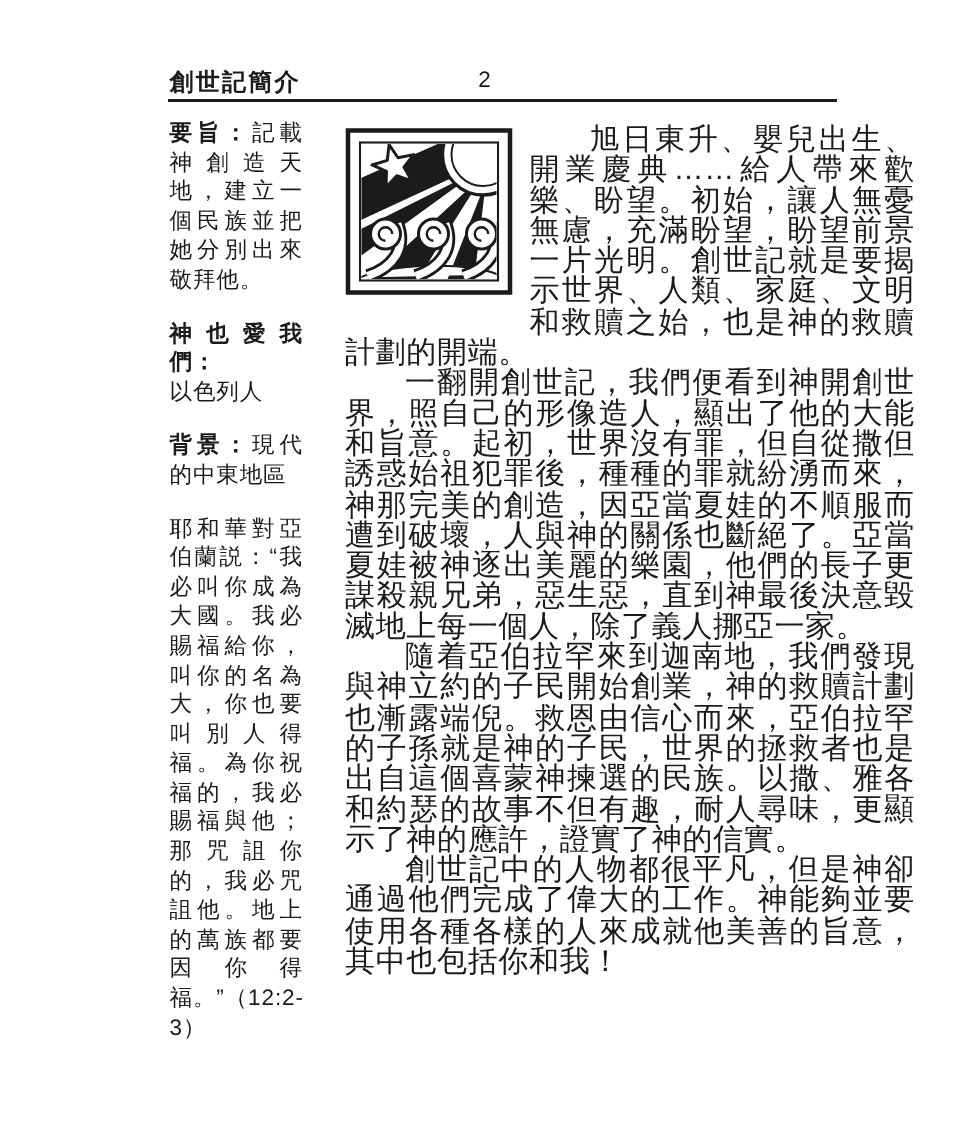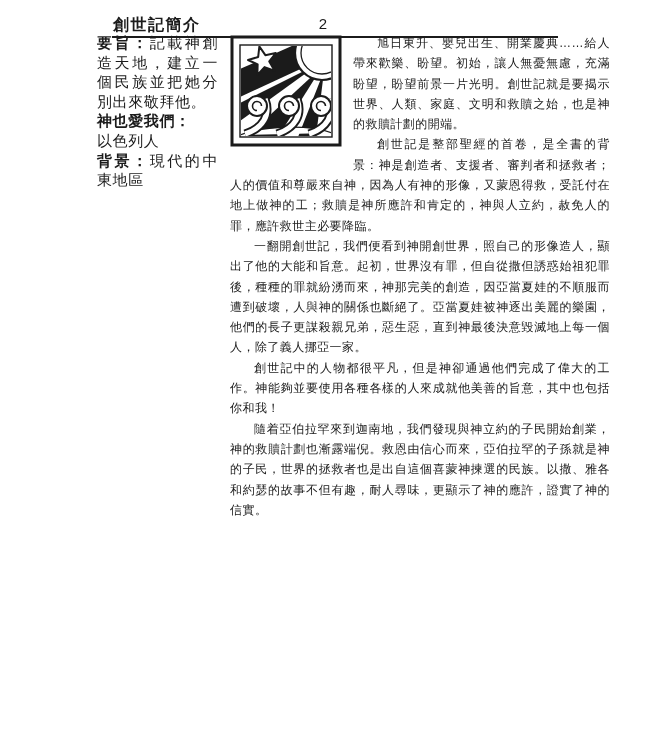--- a/index.html
+++ b/index.html
@@ -4,40 +4,41 @@
 <style>
   html,body { margin:0; padding:0; }
   body {
     width:650px; height:750px; overflow:hidden;
     background:#ffffff; color:#1b1b1b;
     font-family:"Liberation Sans", sans-serif;
   }
   .page { position:relative; width:650px; height:750px; background:#ffffff; }
 
   
-  .hdr { position:relative; height:24px; }
+  .hdr { position:relative; height:24px;margin-top:30px; }
   .title { position:absolute; left:113px; top:15px; font-size:16px; font-weight:bold; letter-spacing:1.5px; white-space:nowrap; }
   .pageno { position:absolute; left:308px; top:15px; width:30px; text-align:center; font-size:15px; }
   .rule { position:absolute; left:112px; top:36px; width:446px; height:2px; background:#1b1b1b; }
 
   
   .content { display:flex; align-items:flex-start; margin-top:9px; padding-left:97px; }
 
   .sidebar {
     flex:0 0 121px; width:121px;
     font-size:15px; line-height:19.6px; letter-spacing:0.6px;
     text-align:justify;
   }
-  .sidebar p { margin:0; }
+  .sidebar p { margin:16px; }
   .sidebar b { font-weight:bold; }
 
   .article {
     width:380px; margin-left:12px;
-    font-size:12px; line-height:20.3px; letter-spacing:0.45px;
+    font-size:20px; line-height:20.3px; letter-spacing:0.45px;
     text-align:justify;
+    margin-top:20px;
   }
   .article p { margin:0; text-indent:2em; }
 
   .illus { float:left; width:112px; height:112px; margin:2px 11px 8px 0; }
   .illus svg { display:block; }
 </style>
 </head>
 <body>
 
 <div class="page">
@@ -47,20 +48,21 @@
     <span class="pageno">2</span>
     <div class="rule"></div>
   </header>
 
   <div class="content">
 
     <aside class="sidebar">
       <p><b>要旨：</b><span>記載神創造天地，建立一個民族並把她分別出來敬拜他。</span></p>
       <p><b>神也愛我們：</b><br><span>以色列人</span></p>
       <p><b>背景：</b><span>現代的中東地區</span></p>
+      <p><span>耶和華對亞伯蘭説：“我必叫你成為大國。我必賜福給你，叫你的名為大，你也要叫別人得福。為你祝福的，我必賜福與他；那咒詛你的，我必咒詛他。地上的萬族都要因你得福。”（12:2-3）</span></p>
     </aside>
 
     <article class="article">
 
       <p>
         <span class="illus">
           <svg width="112" height="112" viewBox="0 0 112 112" xmlns="http://www.w3.org/2000/svg">
             <defs>
               <clipPath id="fr">
                   <rect x="11" y="11" width="90" height="90"></rect>
@@ -102,20 +104,19 @@
                   <circle cx="91" cy="71" r="10" fill="#ffffff" stroke="#1b1b1b" stroke-width="2"></circle>
                   <path d="M95.5,71 a4.5,4.5 0 1 0 -4.5,4.5" fill="none" stroke="#1b1b1b" stroke-width="1.6"></path>
                 </g>
               </g>
             </g>
           </svg>
         </span>
         <span>旭日東升、嬰兒出生、開業慶典……給人帶來歡樂、盼望。初始，讓人無憂無慮，充滿盼望，盼望前景一片光明。創世記就是要揭示世界、人類、家庭、文明和救贖之始，也是神的救贖計劃的開端。</span>
       </p>
 
-      <p><span>創世記是整部聖經的首卷，是全書的背景：神是創造者、支援者、審判者和拯救者；人的價值和尊嚴來自神，因為人有神的形像，又蒙恩得救，受託付在地上做神的工；救贖是神所應許和肯定的，神與人立約，赦免人的罪，應許救世主必要降臨。</span></p>
       <p><span>一翻開創世記，我們便看到神開創世界，照自己的形像造人，顯出了他的大能和旨意。起初，世界沒有罪，但自從撒但誘惑始祖犯罪後，種種的罪就紛湧而來，神那完美的創造，因亞當夏娃的不順服而遭到破壞，人與神的關係也斷絕了。亞當夏娃被神逐出美麗的樂園，他們的長子更謀殺親兄弟，惡生惡，直到神最後決意毀滅地上每一個人，除了義人挪亞一家。</span></p>
+      <p><span>隨着亞伯拉罕來到迦南地，我們發現與神立約的子民開始創業，神的救贖計劃也漸露端倪。救恩由信心而來，亞伯拉罕的子孫就是神的子民，世界的拯救者也是出自這個喜蒙神揀選的民族。以撒、雅各和約瑟的故事不但有趣，耐人尋味，更顯示了神的應許，證實了神的信實。</span></p>
       <p><span>創世記中的人物都很平凡，但是神卻通過他們完成了偉大的工作。神能夠並要使用各種各樣的人來成就他美善的旨意，其中也包括你和我！</span></p>
-      <p><span>隨着亞伯拉罕來到迦南地，我們發現與神立約的子民開始創業，神的救贖計劃也漸露端倪。救恩由信心而來，亞伯拉罕的子孫就是神的子民，世界的拯救者也是出自這個喜蒙神揀選的民族。以撒、雅各和約瑟的故事不但有趣，耐人尋味，更顯示了神的應許，證實了神的信實。</span></p>
 
     </article>
   </div>
 </div>
 
 </body></html>

